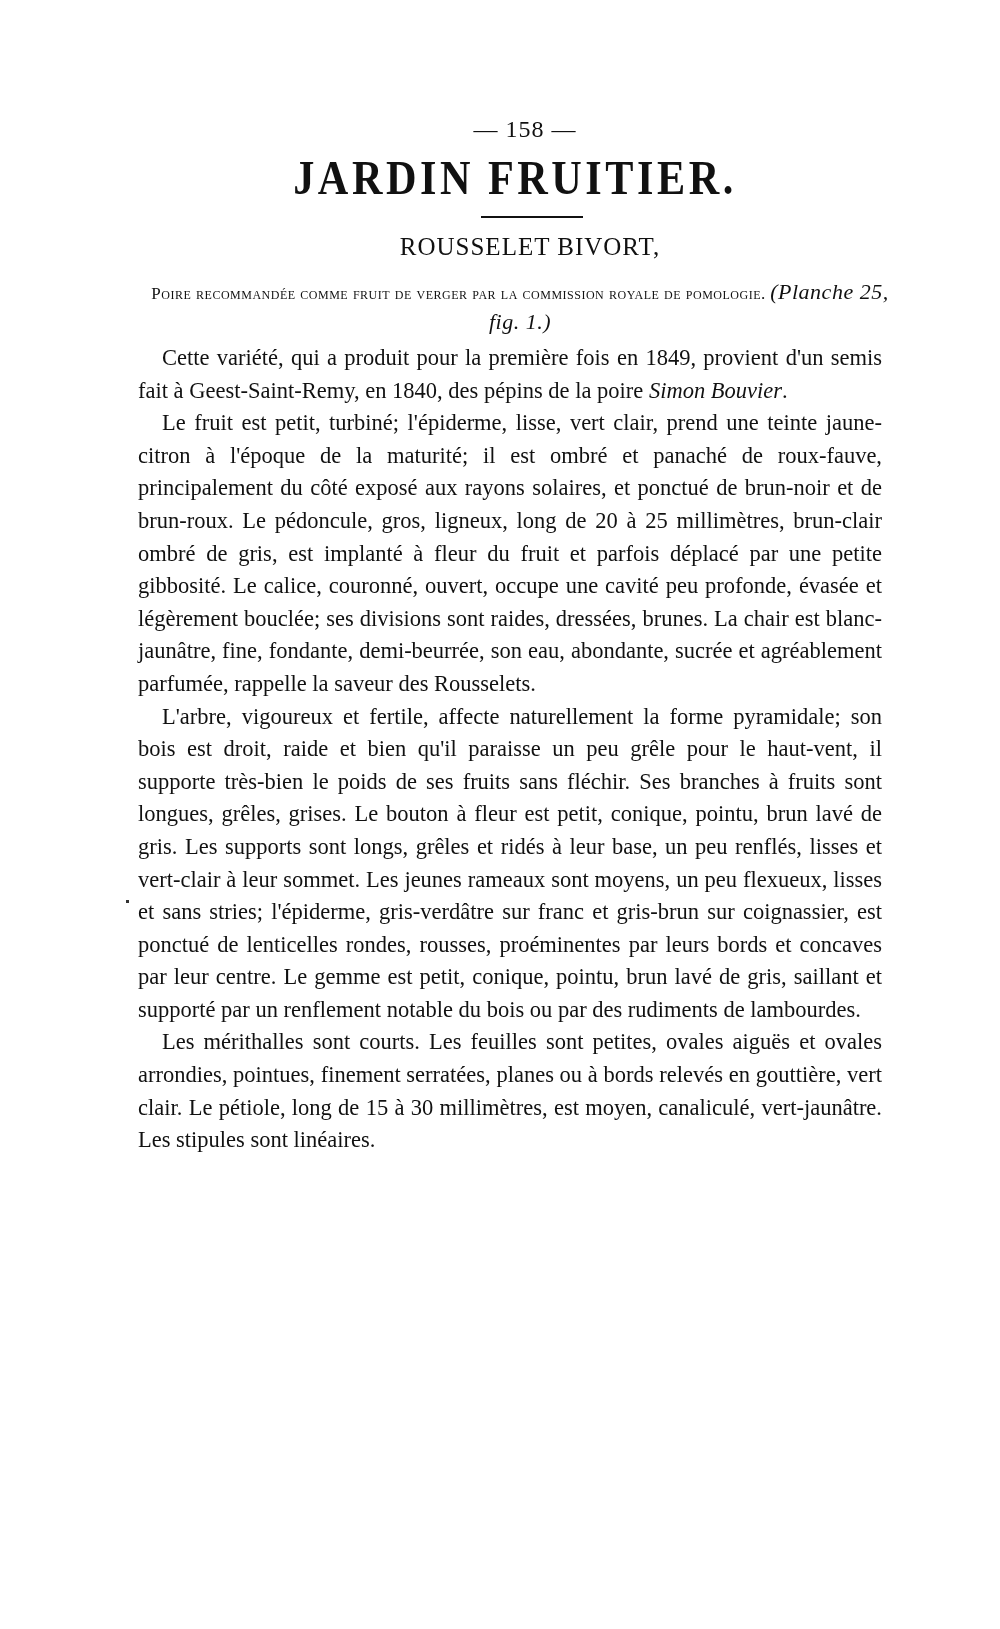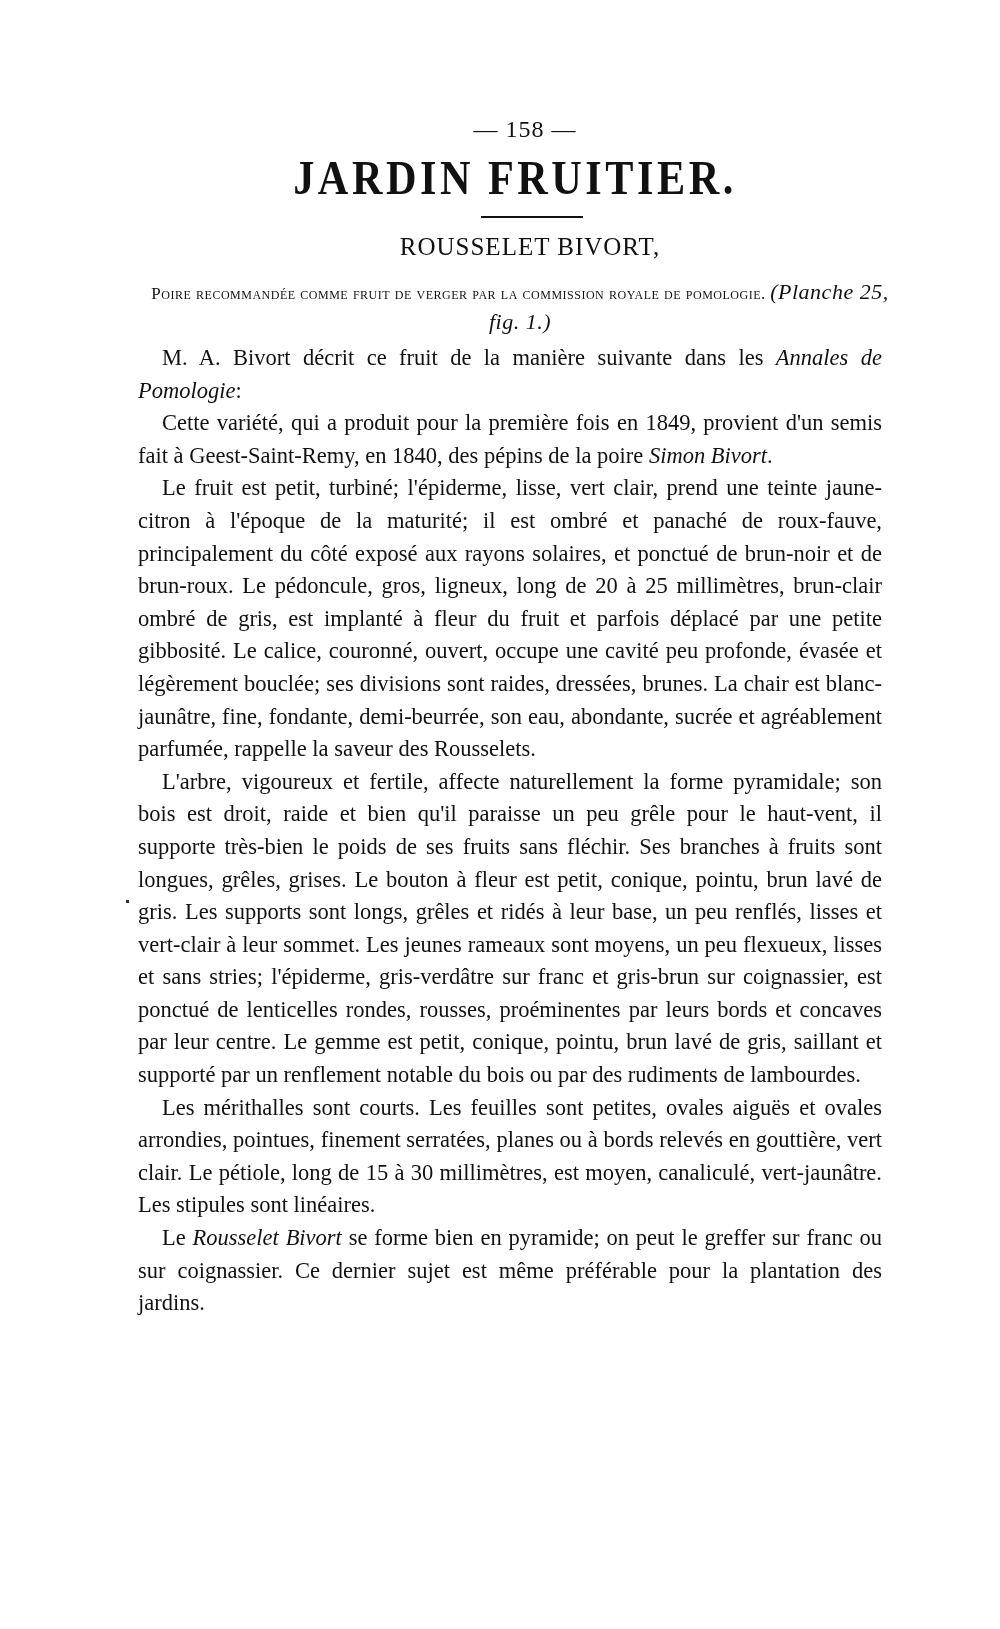--- a/index.html
+++ b/index.html
@@ -31,21 +31,19 @@
   <div class="pagenum">— 158 —</div>
   <div class="title">JARDIN FRUITIER.</div>
   <div class="rule"></div>
   <div class="subtitle">ROUSSELET BIVORT,</div>
   <div class="headnote">
     <span class="sc">Poire recommandée comme fruit de verger par la commission royale de pomologie.</span>
     <span class="it">(Planche 25, fig. 1.)</span>
   </div>
 
   <div class="body">
-    <p><span>M. A. Bivort décrit ce fruit de la manière suivante dans les </span><span class="it">Annales de Pomologie</span><span>:</span></p>
-    <p><span>Cette variété, qui a produit pour la première fois en 1849, provient d'un semis fait à Geest-Saint-Remy, en 1840, des pépins de la poire </span><span class="it">Simon Bivort</span><span>.</span></p>
+    <p><span>Cette variété, qui a produit pour la première fois en 1849, provient d'un semis fait à Geest-Saint-Remy, en 1840, des pépins de la poire </span><span class="it">Simon Bouvier</span><span>.</span></p>
     <p>Le fruit est petit, turbiné; l'épiderme, lisse, vert clair, prend une teinte jaune-citron à l'époque de la maturité; il est ombré et panaché de roux-fauve, principalement du côté exposé aux rayons solaires, et ponctué de brun-noir et de brun-roux. Le pédoncule, gros, ligneux, long de 20 à 25 millimètres, brun-clair ombré de gris, est implanté à fleur du fruit et parfois déplacé par une petite gibbosité. Le calice, couronné, ouvert, occupe une cavité peu profonde, évasée et légèrement bouclée; ses divisions sont raides, dressées, brunes. La chair est blanc-jaunâtre, fine, fondante, demi-beurrée, son eau, abondante, sucrée et agréablement parfumée, rappelle la saveur des Rousselets.</p>
     <p>L'arbre, vigoureux et fertile, affecte naturellement la forme pyramidale; son bois est droit, raide et bien qu'il paraisse un peu grêle pour le haut-vent, il supporte très-bien le poids de ses fruits sans fléchir. Ses branches à fruits sont longues, grêles, grises. Le bouton à fleur est petit, conique, pointu, brun lavé de gris. Les supports sont longs, grêles et ridés à leur base, un peu renflés, lisses et vert-clair à leur sommet. Les jeunes rameaux sont moyens, un peu flexueux, lisses et sans stries; l'épiderme, gris-verdâtre sur franc et gris-brun sur coignassier, est ponctué de lenticelles rondes, rousses, proéminentes par leurs bords et concaves par leur centre. Le gemme est petit, conique, pointu, brun lavé de gris, saillant et supporté par un renflement notable du bois ou par des rudiments de lambourdes.</p>
     <p>Les mérithalles sont courts. Les feuilles sont petites, ovales aiguës et ovales arrondies, pointues, finement serratées, planes ou à bords relevés en gouttière, vert clair. Le pétiole, long de 15 à 30 millimètres, est moyen, canaliculé, vert-jaunâtre. Les stipules sont linéaires.</p>
-    <p><span>Le </span><span class="it">Rousselet Bivort</span><span> se forme bien en pyramide; on peut le greffer sur franc ou sur coignassier. Ce dernier sujet est même préférable pour la plantation des jardins.</span></p>
   </div>
   <div class="mark"></div>
 </div>
 
 </body></html>

